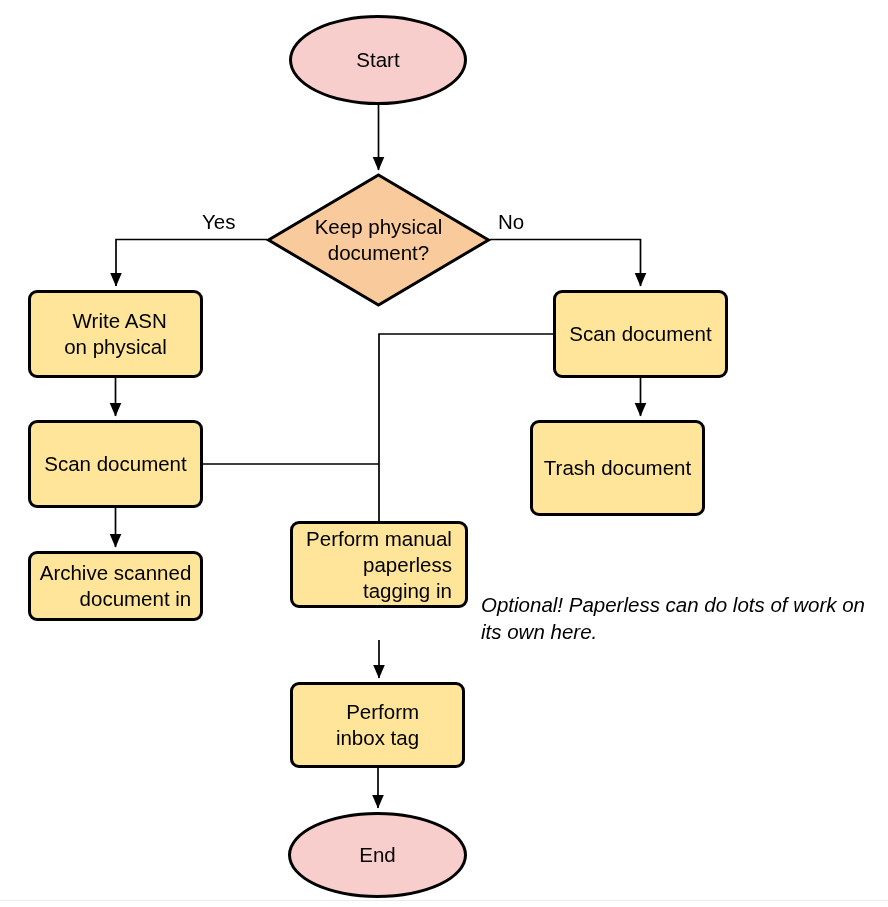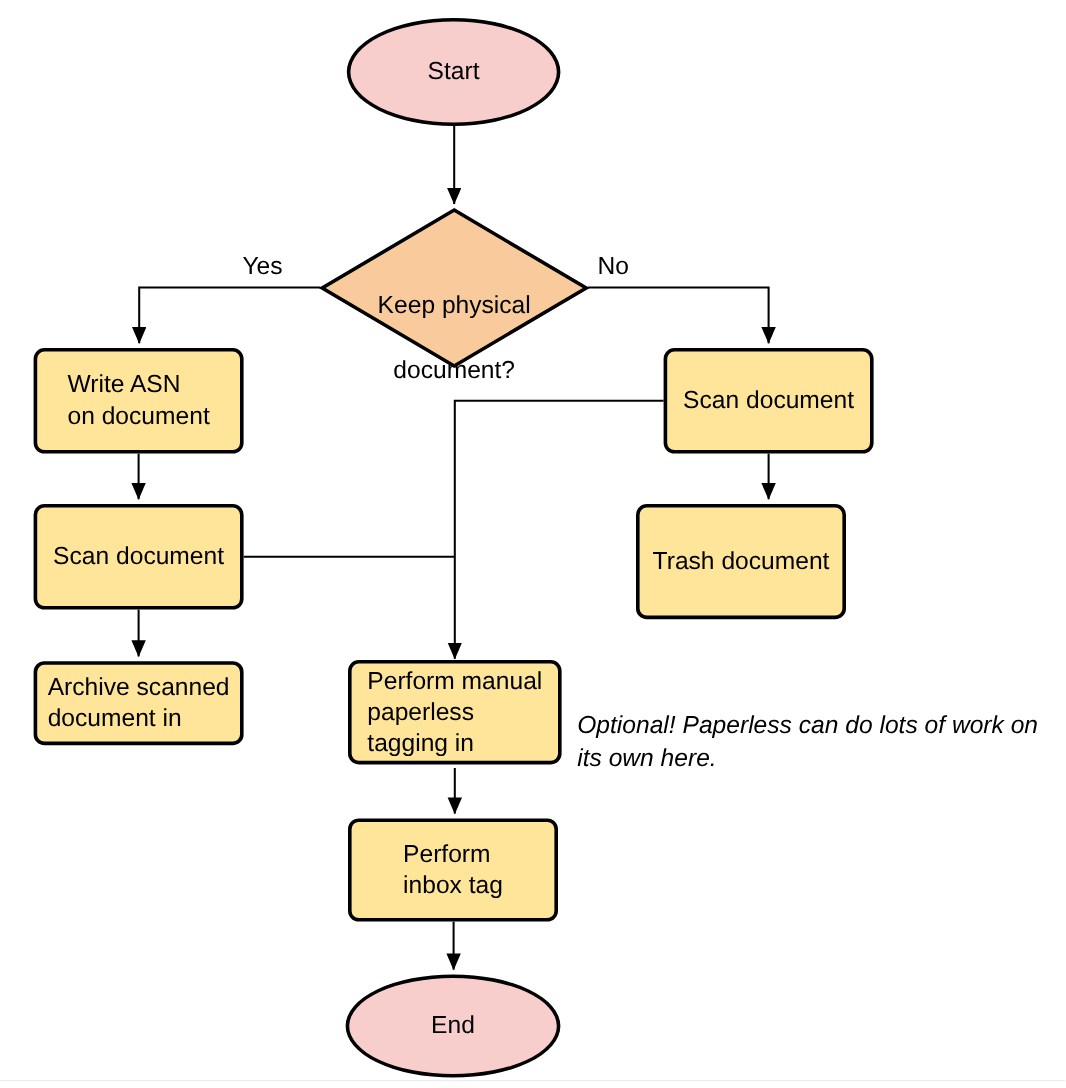--- a/index.html
+++ b/index.html
@@ -14,37 +14,37 @@
   }
   svg.edge-layer { position: absolute; left: 0; top: 0; }
   .edge { stroke: var(--stroke, #000); stroke-width: 1.7; fill: none; }
   .diamond-shape { fill: var(--decision-fill, #f9cb9c); stroke: var(--stroke, #000); stroke-width: 3; }
   .node {
     position: absolute;
     box-sizing: border-box;
     display: flex;
     align-items: center;
     justify-content: center;
-    text-align: left;
+    text-align: right;
     font-size: 20.5px;
     line-height: 26px;
   }
   .node .label span { display: block; }
   .process {
     background: var(--process-fill, #ffe599);
     border: 3px solid var(--stroke, #000);
     border-radius: 9px;
   }
   .terminal {
     background: var(--terminal-fill, #f8cecc);
     border: 3px solid var(--stroke, #000);
     border-radius: 50%;
   }
   .decision-label { position: absolute; text-align: center; font-size: 20.5px; line-height: 26px; }
-  .decision-label span { display: block; margin-top: 28px; }
+  .decision-label span { display: block; }
   .edge-label {
     position: absolute;
     font-size: 20.5px;
     line-height: 22px;
     text-align: left;
     background: var(--background, #fff);
     padding: 0 2px;
   }
   .annotation {
     position: absolute;
@@ -95,21 +95,21 @@
     <span>document?</span>
   </div>
 
   <div class="edge-label" style="left:200px; top:211px; width:50px;">Yes</div>
 
   <div class="edge-label" style="left:496px; top:211px; width:50px;">No</div>
 
   <div class="node process" style="left:28px; top:290px; width:175px; height:88px;">
     <div class="label">
       <span>Write ASN</span>
-      <span>on document</span>
+      <span>on physical</span>
     </div>
   </div>
 
   <div class="node process" style="left:28px; top:420px; width:175px; height:88px;">
     <div class="label">
       <span>Scan document</span>
     </div>
   </div>
 
   <div class="node process" style="left:28px; top:551px; width:175px; height:70px;">
@@ -124,21 +124,21 @@
       <span>Scan document</span>
     </div>
   </div>
 
   <div class="node process" style="left:530px; top:420px; width:175px; height:96px;">
     <div class="label">
       <span>Trash document</span>
     </div>
   </div>
 
-  <div class="node process" style="left:290px; top:550px; width:178px; height:87px;">
+  <div class="node process" style="left:290px; top:521px; width:178px; height:87px;">
     <div class="label">
       <span>Perform manual</span>
       <span>paperless</span>
       <span>tagging in</span>
     </div>
   </div>
 
   <div class="annotation" style="left:481px; top:591px; width:410px;">
     <span>Optional! Paperless can do lots of work on</span>
     <span>its own here.</span>

